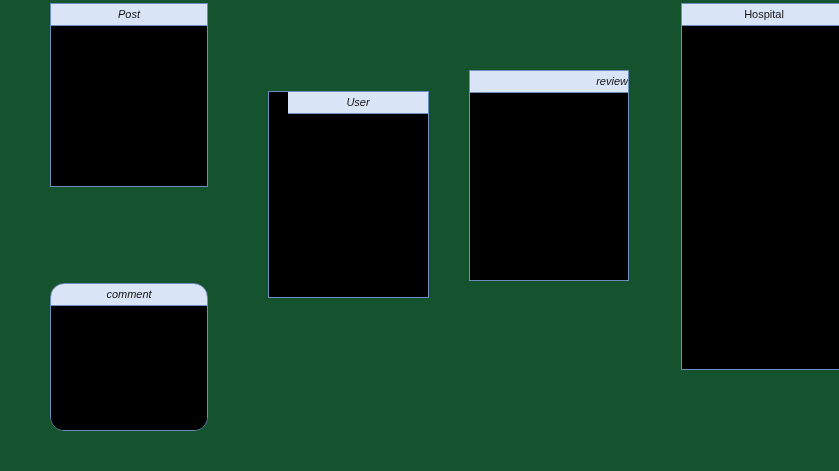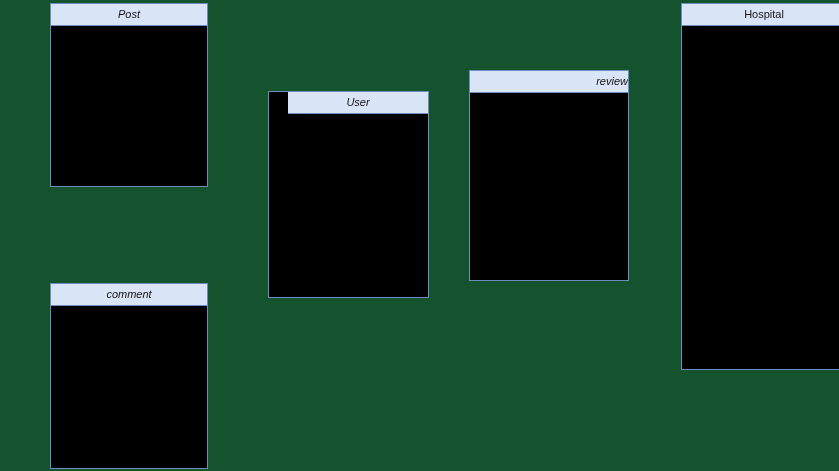--- a/index.html
+++ b/index.html
@@ -68,17 +68,17 @@
       <div class="entity-body" style="background: rgb(0, 0, 0);"></div>
     </div>
     <div class="entity" style="left: 469px; top: 70px; width: 160px; height: 211px; border-color: rgb(108, 142, 191);">
       <div class="entity-header" style="background: rgb(218, 228, 247); color: rgb(20, 20, 20); border-bottom-color: rgb(108, 142, 191); text-align: right;">review</div>
       <div class="entity-body" style="background: rgb(0, 0, 0);"></div>
     </div>
     <div class="entity upright" style="left: 681px; top: 3px; width: 166px; height: 367px; border-color: rgb(108, 142, 191);">
       <div class="entity-header" style="background: rgb(218, 228, 247); color: rgb(20, 20, 20); border-bottom-color: rgb(108, 142, 191);">Hospital</div>
       <div class="entity-body" style="background: rgb(0, 0, 0);"></div>
     </div>
-    <div class="entity" style="left: 50px; top: 283px; width: 158px; height: 186px; border-color: rgb(108, 142, 191);">
+    <div class="entity" style="left: 50px; top: 283px; width: 158px; height: 148px; border-color: rgb(108, 142, 191); border-radius: 14px;">
       <div class="entity-header" style="background: rgb(218, 228, 247); color: rgb(20, 20, 20); border-bottom-color: rgb(108, 142, 191);">comment</div>
       <div class="entity-body" style="background: rgb(0, 0, 0);"></div>
     </div>
   </div>
 
 </body></html>

